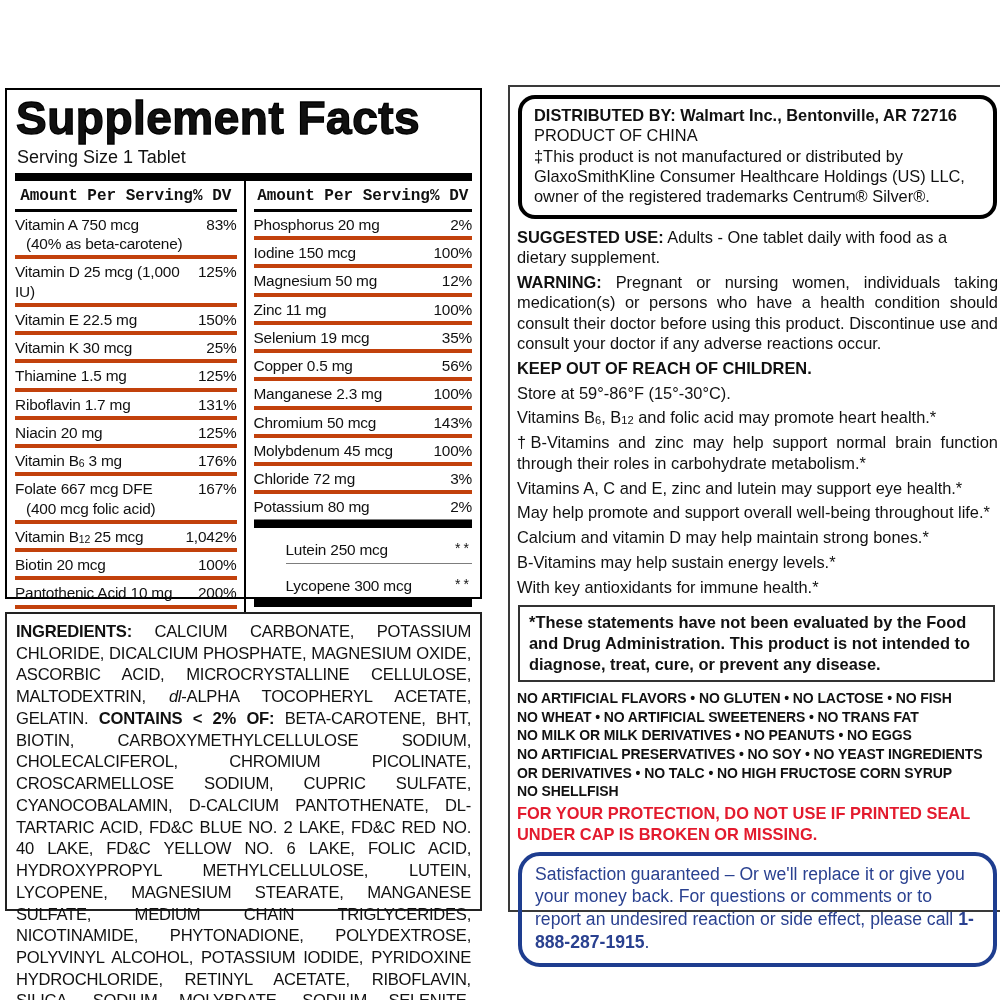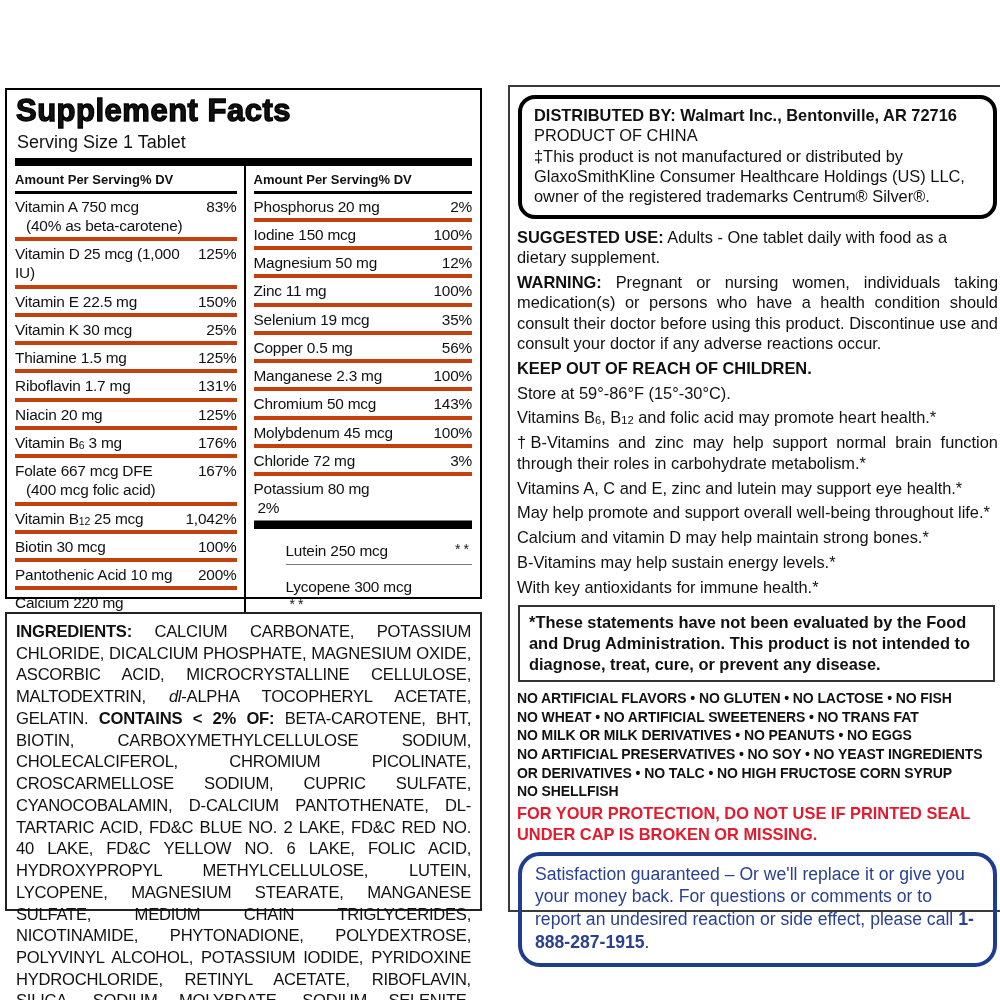--- a/index.html
+++ b/index.html
@@ -2,34 +2,34 @@
 <html><head>
 <meta charset="utf-8">
 <style>
   html,body{margin:0;padding:0;background:#fff;}
   .page{position:relative;width:1000px;height:1000px;background:#fff;
         font-family:"Liberation Sans",sans-serif;color:#111;overflow:hidden;}
 
   
   .sf-box{position:absolute;left:5px;top:88px;width:477px;height:511px;
           border:2px solid #000;box-sizing:border-box;padding:3px 8px 0 8px;background:#fff;}
-  .sf-title{margin:2px 0 0 1px;font-size:31px;line-height:1.02;font-weight:bold;
+  .sf-title{margin:2px 0 0 1px;font-size:46px;line-height:1.02;font-weight:bold;
             letter-spacing:.5px;-webkit-text-stroke:1.3px #000;white-space:nowrap;}
   .serving{font-size:18px;margin:5px 0 5px 2px;}
   .bar{height:8px;background:#000;}
   .sf-table{display:flex;align-items:stretch;margin-top:0;}
   .sf-col{width:50%;box-sizing:border-box;}
   .sf-col-left{padding-right:7px;}
   .sf-col-right{border-left:2px solid #000;padding-left:8px;}
-  .sf-head{display:flex;justify-content:flex-start;font-weight:bold;font-size:13px;
-           padding:6px 0 4px;border-bottom:3px solid #000;}
+  .sf-head{display:flex;justify-content:center;font-weight:bold;font-size:16px;
+           padding:6px 0 4px;border-bottom:3px solid #000;font-family:Liberation Mono, monospace;}
   .sf-row{display:flex;justify-content:space-between;align-items:flex-start;
           font-size:15.4px;letter-spacing:-.2px;line-height:1.25;padding:3px 0 2px;
           border-bottom:4px solid #c2410c;}
-  .sf-rows .sf-row:last-child{border-bottom:none;flex-direction:column;}
+  .sf-rows .sf-row:last-child{border-bottom:none;}
   .sf-rows-mid .sf-row:last-child{border-bottom:1px solid #7d7d7d;}
   .sf-name{flex:1;}
   .sf-sub{display:block;padding-left:11px;}
   .sf-dv{white-space:nowrap;padding-left:4px;}
   .sf-row-star{padding:12px 0 4px;border-bottom:1px solid #7d7d7d;margin-left:32px;}
   .sf-dv-star{letter-spacing:3px;font-size:14px;}
   .sf-foot{font-size:12px;padding:6px 0 0 0;letter-spacing:-.2px;}
   sub{font-size:.68em;vertical-align:-.08em;line-height:0;}
 
   
@@ -105,21 +105,21 @@
             </div>
             <div class="sf-row">
               <span class="sf-name">Folate 667 mcg DFE<span class="sf-sub">(400 mcg folic acid)</span></span>
               <span class="sf-dv">167%</span>
             </div>
             <div class="sf-row">
               <span class="sf-name">Vitamin B<sub>12</sub> 25 mcg</span>
               <span class="sf-dv">1,042%</span>
             </div>
             <div class="sf-row">
-              <span class="sf-name">Biotin 30 mcg</span>
+              <span class="sf-name">Biotin 20 mcg</span>
               <span class="sf-dv">100%</span>
             </div>
             <div class="sf-row">
               <span class="sf-name">Pantothenic Acid 10 mg</span>
               <span class="sf-dv">200%</span>
             </div>
             <div class="sf-row">
               <span class="sf-name">Calcium 220 mg</span>
               <span class="sf-dv">17%</span>
             </div>

